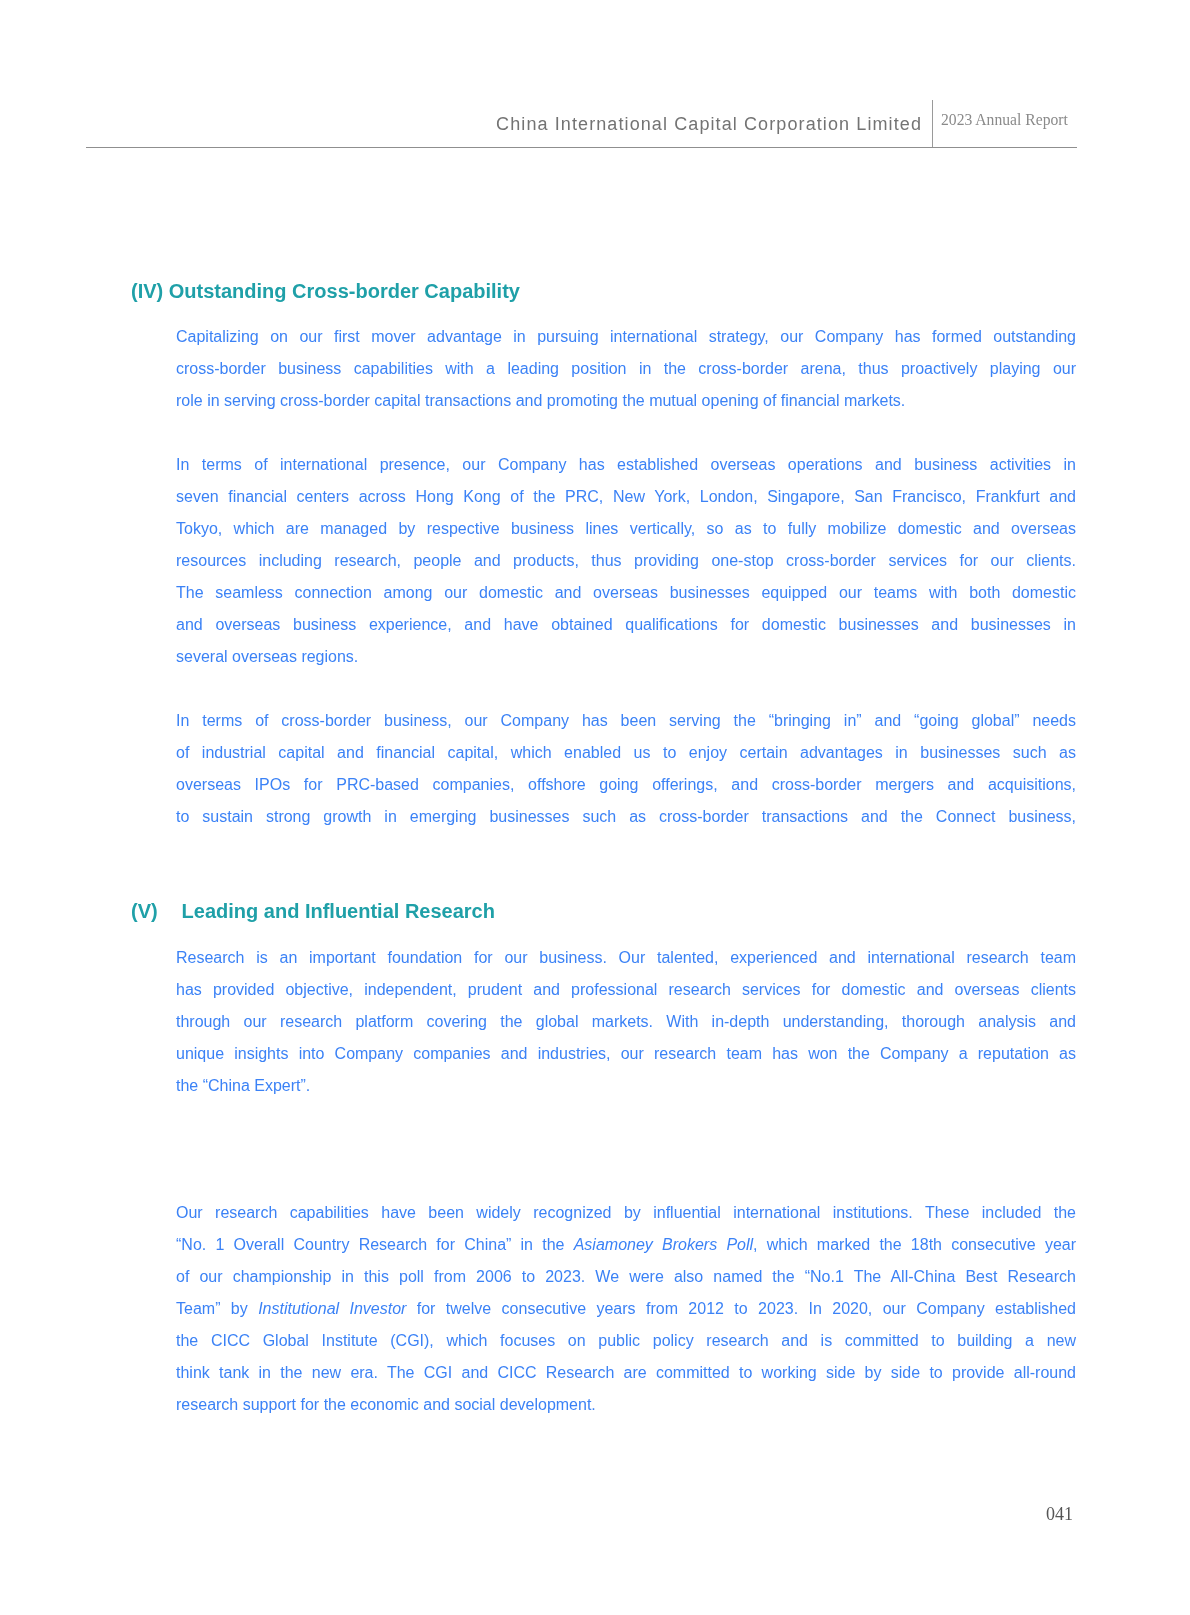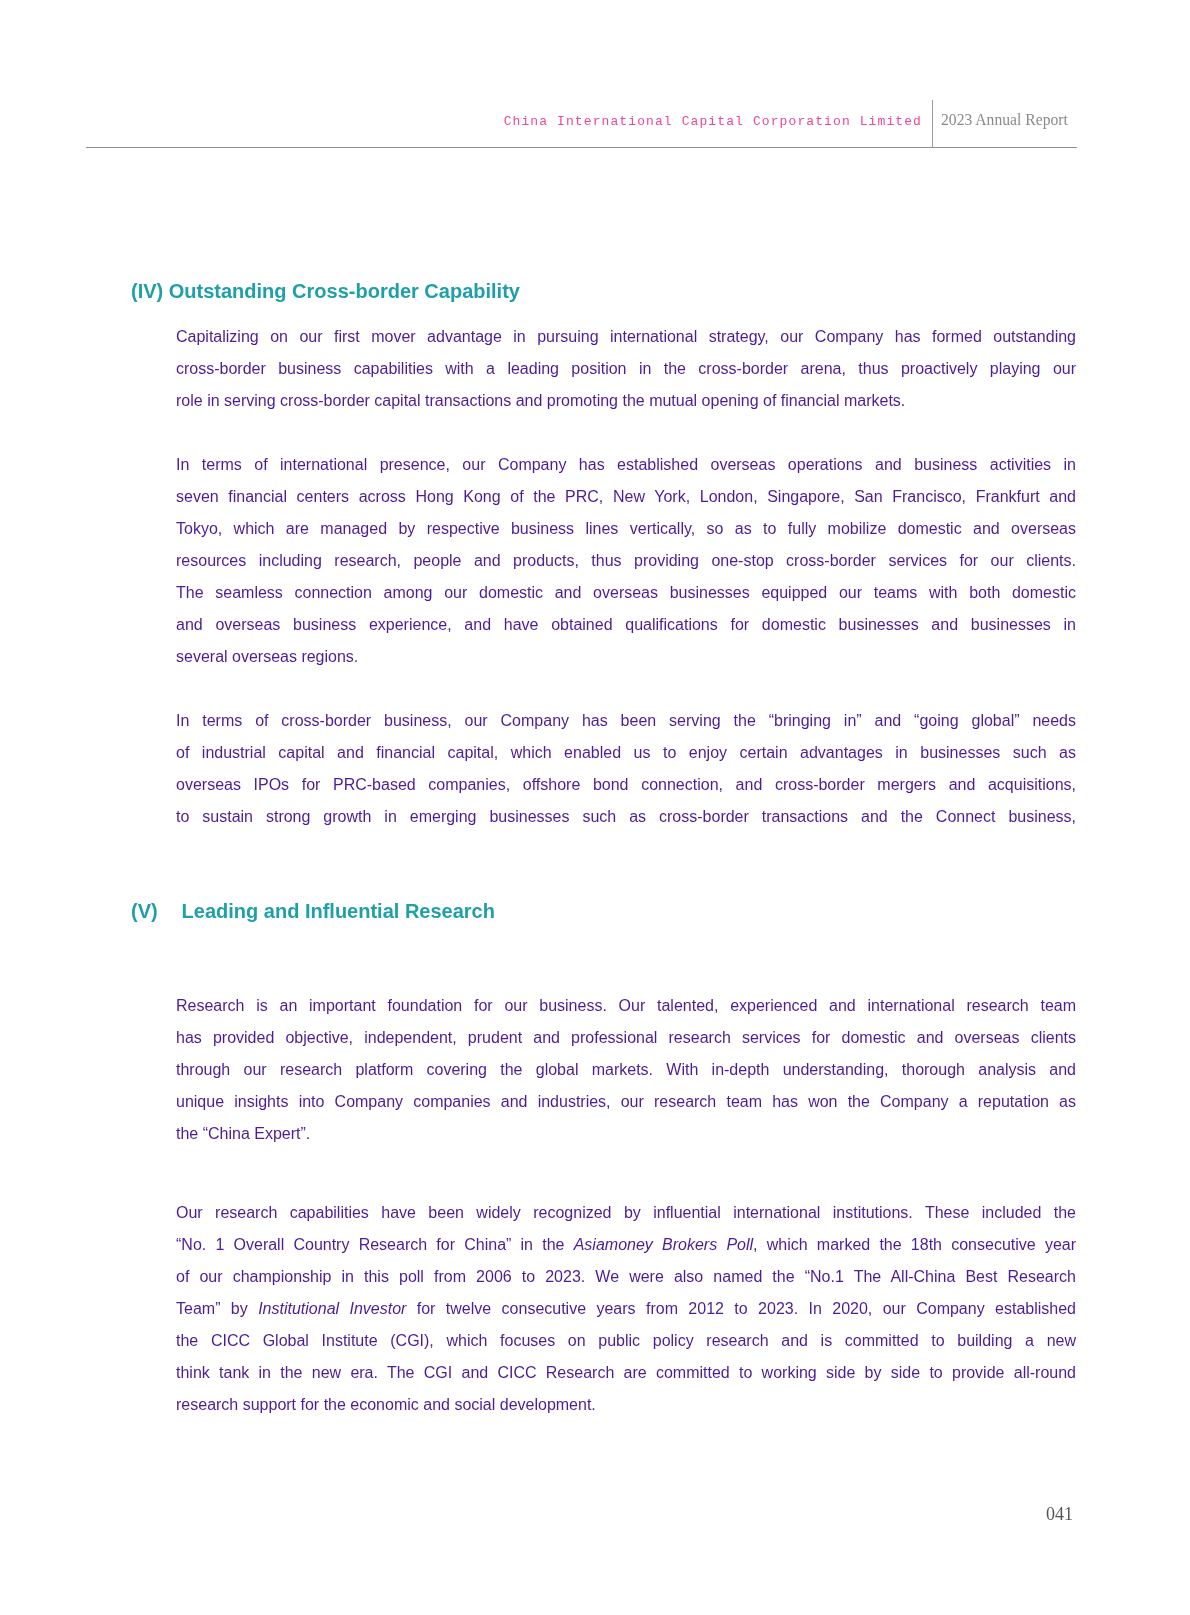--- a/index.html
+++ b/index.html
@@ -1,20 +1,20 @@
 <!DOCTYPE html>
 <html><head>
 <meta charset="utf-8">
 <style>
   html, body { margin: 0; padding: 0; background: #ffffff; }
   body { width: 1190px; height: 1615px; position: relative; overflow: hidden; }
   .header-company {
     position: absolute; right: 268px; top: 114px;
-    font-family: Liberation Mono, monospace;
-    font-size: 13px; letter-spacing: 1.1px; color: #ec4899;
+    font-family: Liberation Sans, sans-serif;
+    font-size: 18px; letter-spacing: 1.1px; color: #737373;
     white-space: nowrap;
   }
   .header-divider {
     position: absolute; left: 932px; top: 100px; width: 1px; height: 48px;
     background: #9a9a9a;
   }
   .header-report {
     position: absolute; left: 941px; top: 110px;
     font-family: "Liberation Serif", "DejaVu Serif", serif;
     font-size: 17px; color: #8a8a8a; white-space: nowrap;
@@ -28,21 +28,21 @@
     position: absolute; left: 131px;
     font-family: Liberation Sans, sans-serif;
     font-weight: bold; font-size: 20px; color: #1fa0a8;
     white-space: nowrap; margin: 0;
   }
   .section-heading .num { display: inline-block; }
   .section-heading .num.wide { width: 45px; }
   .para {
     position: absolute; left: 176px; width: 900px; margin: 0;
     font-family: "Liberation Sans", "DejaVu Sans", sans-serif;
-    font-size: 16px; line-height: 32px; color: #4c1d95;
+    font-size: 16px; line-height: 32px; color: #3b82f6;
     text-align: justify; text-align-last: left;
     font-weight: 300;
   }
   .para .line { display: block; text-align: justify; text-align-last: justify; height: 32px; white-space: nowrap; overflow: hidden; }
   .para .line.last { text-align-last: left; }
   .para i { }
   .page-number {
     position: absolute; left: 1046px; top: 1504px;
     font-family: "Liberation Serif", "DejaVu Serif", serif;
     font-size: 18px; color: #555555;
@@ -73,30 +73,30 @@
     <span class="line">seven financial centers across Hong Kong of the PRC, New York, London, Singapore, San Francisco, Frankfurt and</span>
     <span class="line">Tokyo, which are managed by respective business lines vertically, so as to fully mobilize domestic and overseas</span>
     <span class="line">resources including research, people and products, thus providing one-stop cross-border services for our clients.</span>
     <span class="line">The seamless connection among our domestic and overseas businesses equipped our teams with both domestic</span>
     <span class="line">and overseas business experience, and have obtained qualifications for domestic businesses and businesses in</span>
     <span class="line last">several overseas regions.</span>
   </div>
 <div class="para" style="top:705px;">
     <span class="line">In terms of cross-border business, our Company has been serving the “bringing in” and “going global” needs</span>
     <span class="line">of industrial capital and financial capital, which enabled us to enjoy certain advantages in businesses such as</span>
-    <span class="line">overseas IPOs for PRC-based companies, offshore bond connection, and cross-border mergers and acquisitions,</span>
+    <span class="line">overseas IPOs for PRC-based companies, offshore going offerings, and cross-border mergers and acquisitions,</span>
     <span class="line">to sustain strong growth in emerging businesses such as cross-border transactions and the Connect business,</span>
   </div>
 
 <h2 class="section-heading" style="top:900px;">
   <span class="num wide">(V)</span>
   <span>Leading and Influential Research</span>
 </h2>
 
-<div class="para" style="top:942px;margin-top:48px;">
+<div class="para" style="top:942px;">
     <span class="line">Research is an important foundation for our business. Our talented, experienced and international research team</span>
     <span class="line">has provided objective, independent, prudent and professional research services for domestic and overseas clients</span>
     <span class="line">through our research platform covering the global markets. With in-depth understanding, thorough analysis and</span>
     <span class="line">unique insights into Company companies and industries, our research team has won the Company a reputation as</span>
     <span class="line last">the “China Expert”.</span>
   </div>
 <div class="para" style="top:1197px;">
     <span class="line">Our research capabilities have been widely recognized by influential international institutions. These included the</span>
     <span class="line">“No. 1 Overall Country Research for China” in the <i>Asiamoney Brokers Poll</i>, which marked the 18th consecutive year</span>
     <span class="line">of our championship in this poll from 2006 to 2023. We were also named the “No.1 The All-China Best Research</span>

